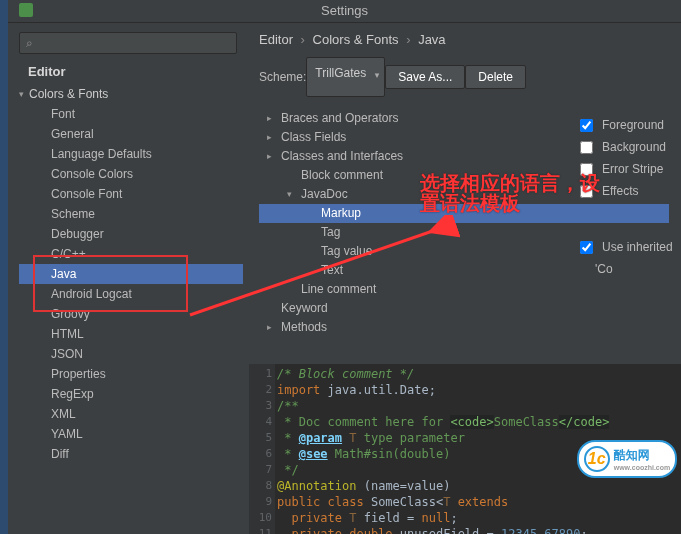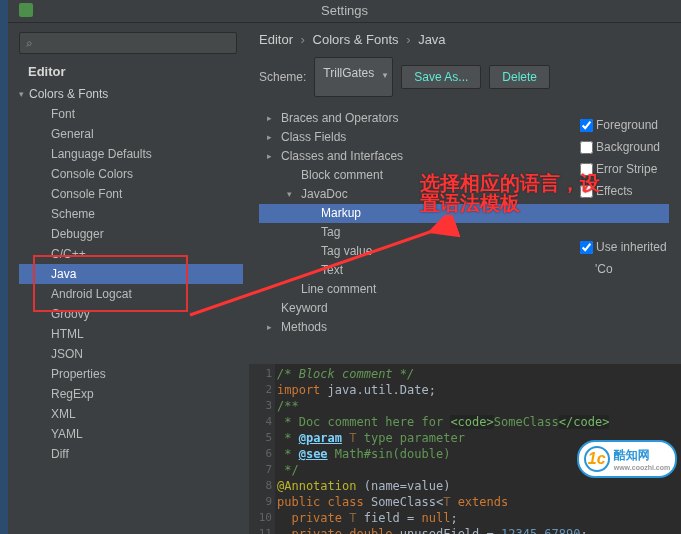--- a/index.html
+++ b/index.html
@@ -14,35 +14,35 @@
 .tree{position:absolute;left:19px;top:84px;width:224px}
 .node{height:20px;line-height:20px;padding-left:18px;color:#bbb;font-size:12px;position:relative;white-space:nowrap}
 .node.root{padding-left:10px;color:#ccc}
 .node.root::before{content:"▾";position:absolute;left:0;top:0;font-size:9px;color:#999}
 .node.child{padding-left:32px}
 .node.sel{background:#4b6eaf;color:#fff}
 .redbox{position:absolute;border:2px solid #e03333;pointer-events:none}
 .main{position:absolute;left:249px;top:28px;right:0;bottom:0}
 .crumb{padding:4px 10px 10px;color:#ccc;font-size:13px}
 .crumb .sep{color:#888;margin:0 4px}
-.schemerow{padding:0 10px;display:flex;gap:8px;align-items:center}
+.schemerow{padding:0 10px;display:flex;align-items:center}
 .dropdown{background:#4c5052;border:1px solid #2b2b2b;height:22px;padding:0 18px 16px 8px;position:relative;color:#ccc;display:flex;align-items:flex-end;border-radius:2px}
 .dropdown::after{content:"▾";position:absolute;right:5px;font-size:9px;color:#aaa}
-.btn{background:#4c5052;border:1px solid #2b2b2b;height:22px;padding:0 12px;color:#5eead4;display:flex;align-items:center;border-radius:2px;cursor:pointer}
+.btn{background:#4c5052;border:1px solid #2b2b2b;height:22px;padding:0 12px;color:#ffffff;display:flex;align-items:center;border-radius:2px;cursor:pointer}
 .opttree{margin:12px 12px 0 10px}
 .onode{height:19px;line-height:19px;padding-left:22px;color:#bbb;position:relative;font-size:12px}
 .onode.l1{padding-left:22px}
 .onode.l2{padding-left:42px}
 .onode.l3{padding-left:62px}
 .onode.closed::before{content:"▸";position:absolute;left:8px;font-size:9px;color:#999}
 .onode.open::before{content:"▾";position:absolute;left:8px;font-size:9px;color:#999}
 .onode.l2.closed::before,.onode.l2.open::before{left:28px}
 .onode.sel{background:#4b6eaf;color:#fff}
 .rightopts{position:absolute;right:0;top:86px;width:105px}
-.ck{display:flex;align-items:center;gap:0;height:22px;color:#bbb;font-size:12px}
+.ck{display:flex;align-items:center;gap:6px;height:22px;color:#bbb;font-size:12px}
 .ck input{width:13px;height:13px}
 .codeblock{position:absolute;left:0;top:336px;right:0;bottom:0;background:#2b2b2b;font-family:Consolas,monospace;font-size:12px;overflow:hidden}
 .gut{position:absolute;left:0;top:0;width:26px;bottom:0;background:#313335;color:#606366;text-align:right;padding:2px 3px 0 0;box-sizing:border-box;line-height:16px;font-size:11px}
 .code{position:absolute;left:28px;top:2px;right:0;bottom:0;line-height:16px;white-space:pre}
 .c-comment{color:#629755;font-style:italic}
 .c-kw{color:#cc7832}
 .c-ann{color:#bbb529}
 .c-type{color:#a9b7c6}
 .c-num{color:#6897bb}
 .c-doc{color:#629755}

